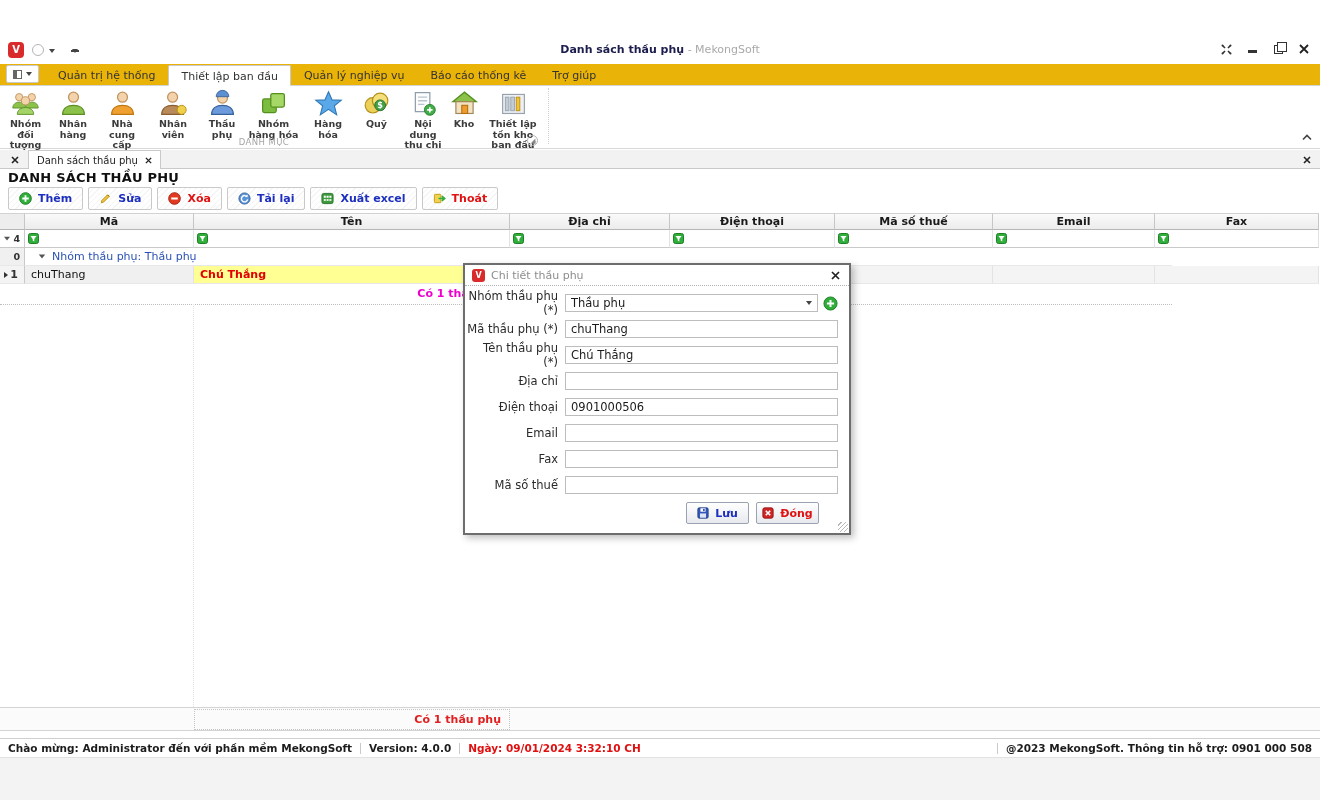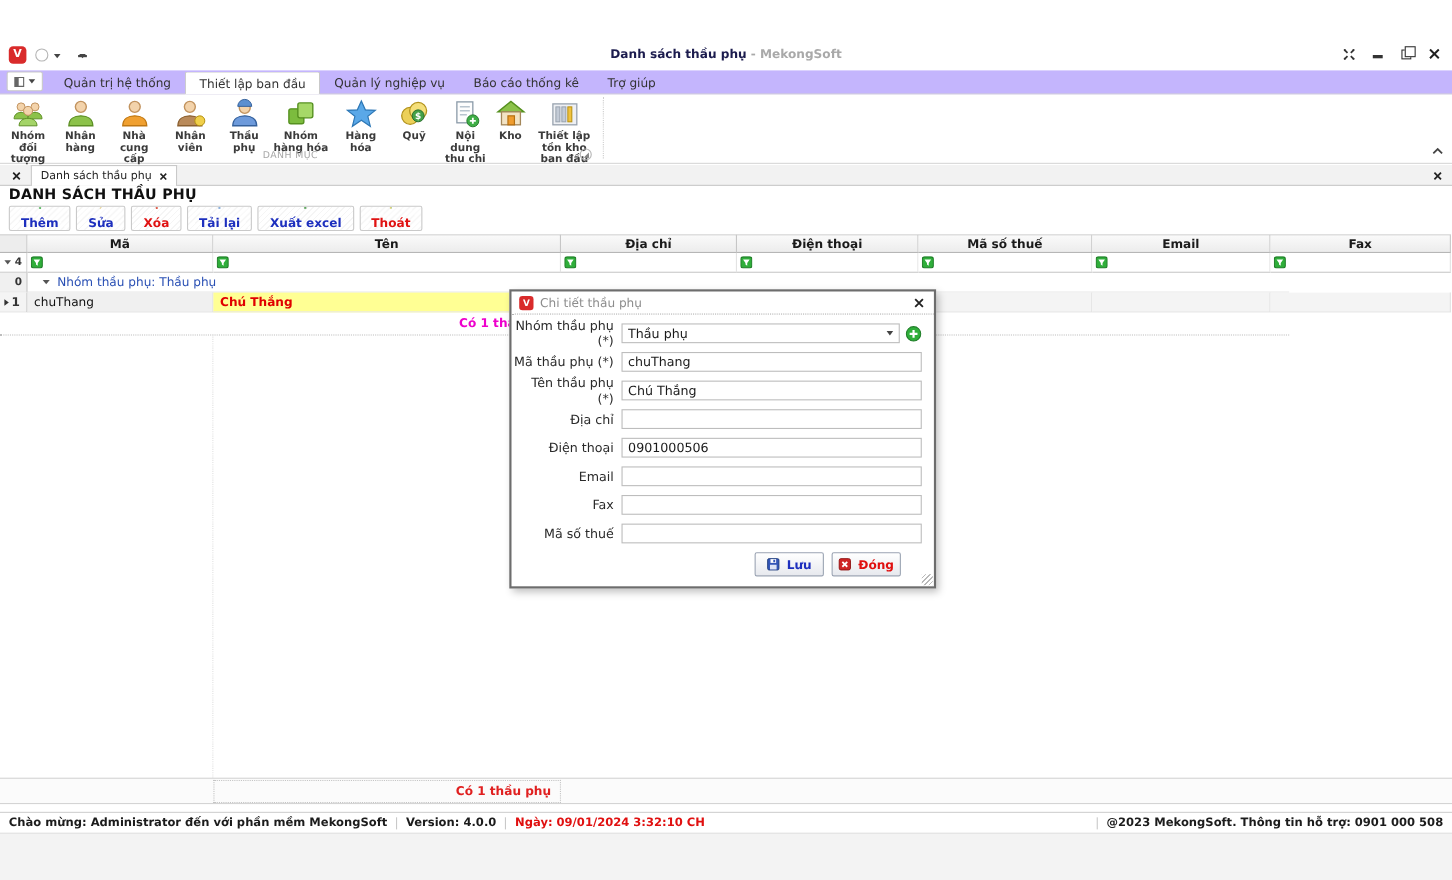--- a/index.html
+++ b/index.html
@@ -12,29 +12,29 @@
   .titlebar { position:absolute; left:0; top:38px; width:1320px; height:26px; background:#fff; }
   .app-logo { position:absolute; left:8px; top:4px; width:16px; height:16px; background:#d92b2b; border-radius:4px;
     color:#fff; font-weight:bold; font-size:10px; text-align:center; line-height:16px; }
   .qat-circle { position:absolute; left:32px; top:6px; width:12px; height:12px; border:1.5px solid #b5b5b5; border-radius:50%; }
   .caret { width:0; height:0; border-left:3.5px solid transparent; border-right:3.5px solid transparent; border-top:4px solid #444; }
   .qat-caret1 { position:absolute; left:49px; top:11px; }
   .qat-caret2 { position:absolute; left:72px; top:11px; }
   .qat-caret2::before { content:""; position:absolute; left:-4px; top:-3px; width:8px; height:1.5px; background:#444; }
   .win-title { position:absolute; left:50%; top:5px; transform:translateX(-50%); white-space:nowrap; font-size:11px; }
   .win-title .t1 { font-weight:bold; color:#1c1c4e; }
-  .win-title .t2 { color:#a9a9a9; font-weight:bold; }
+  .win-title .t2 { color:#a9a9a9; font-weight:normal; }
   .win-controls { position:absolute; right:10px; top:5px; display:flex; gap:14px; align-items:center; }
   .win-controls .wc { width:12px; height:12px; display:flex; align-items:center; justify-content:center; cursor:pointer; }
   .wc-min { width:9px; height:3px; background:#333; margin-top:5px; }
   .wc-restore { width:9px; height:9px; border:1.5px solid #333; position:relative; }
   .wc-restore::before { content:""; position:absolute; left:2px; top:-4px; width:8px; height:8px; border:1.5px solid #333; background:#fff; }
   
   .ribbon-tabs { position:absolute; left:0; top:64px; width:1320px; height:22px; display:flex; align-items:flex-end;
-    border-bottom:1px solid #d4d4d4; background:#c4b5fd; padding-left:6px; }
+    border-bottom:1px solid #d4d4d4; background:#eab308; padding-left:6px; }
   .rtab-split { display:flex; align-items:center; gap:4px; border:1px solid #c9c9c9; border-radius:2px;
     height:18px; padding:0 6px; margin-right:6px; margin-bottom:2px; background:#fff; cursor:pointer; }
   .rtab-split .pane { width:9px; height:9px; border:1.2px solid #666; border-left-width:4px; }
   .rtab { height:21px; padding:4px 12px 0; font-size:11px; color:#333; cursor:pointer; border:1px solid transparent; }
   .rtab.active { background:#fff; border-color:#c9c9c9; border-bottom-color:#fff; border-radius:2px 2px 0 0; margin-bottom:-1px; }
   
   .ribbon { position:absolute; left:0; top:86px; width:1320px; height:63px; background:#fff; border-bottom:1px solid #d8d8d8; }
   .ribbon-group { position:absolute; left:2px; top:0; width:544px; height:62px; }
   .ritems { display:flex; align-items:flex-start; padding-top:2px; }
   .ritem { display:flex; flex-direction:column; align-items:center; text-align:center; cursor:pointer;
@@ -50,21 +50,21 @@
   .tabstrip { position:absolute; left:0; top:150px; width:1320px; height:19px; background:#f2f2f2; border-bottom:1px solid #c9c9c9; }
   .ts-close { position:absolute; top:3px; width:14px; height:13px; display:flex; align-items:center; justify-content:center; cursor:pointer; }
   .ts-close.left { left:8px; }
   .ts-close.right { right:6px; }
   .doc-tab { position:absolute; left:28px; top:0; height:19px; background:#fff; border:1px solid #c9c9c9; border-bottom:none;
     display:flex; align-items:center; gap:7px; padding:0 8px; font-size:10px; color:#222; cursor:pointer; }
   
   .page-title { position:absolute; left:8px; top:170px; font-size:13px; font-weight:bold; color:#101010; letter-spacing:.2px; }
   .toolbar { position:absolute; left:8px; top:187px; display:flex; gap:5px; }
   .tbtn { height:23px; display:inline-flex; align-items:center; gap:6px; padding:0 10px; border:1px solid #c9c9c9; border-radius:2px;
-    background:repeating-linear-gradient(135deg,#ffffff 0 3px,#f5f5f5 3px 4px); font-size:11px; font-weight:bold; cursor:pointer;flex-direction:column; }
+    background:repeating-linear-gradient(135deg,#ffffff 0 3px,#f5f5f5 3px 4px); font-size:11px; font-weight:bold; cursor:pointer; }
   .tbtn.blue { color:#1d2fbe; } .tbtn.red { color:#e01212; }
   
   .grid { position:absolute; left:0; top:213px; width:1172px; }
   .grow { display:flex; }
   .gcell { border-right:1px solid #e3e3e3; border-bottom:1px solid #e8e8e8; overflow:hidden; white-space:nowrap; }
   .col-ind { width:25px; flex:none; background:#f0f0f0; border-right:1px solid #c9c9c9; font-size:9.5px; font-weight:bold; color:#333;
     display:flex; align-items:center; justify-content:flex-end; padding-right:4px; gap:2px; }
   .col-0 { width:169px; flex:none; } .col-1 { width:316px; flex:none; } .col-2 { width:160px; flex:none; }
   .col-3 { width:165px; flex:none; } .col-4 { width:158px; flex:none; } .col-5 { width:162px; flex:none; } .col-6 { width:164px; flex:none; }
   .ghead { height:17px; }

